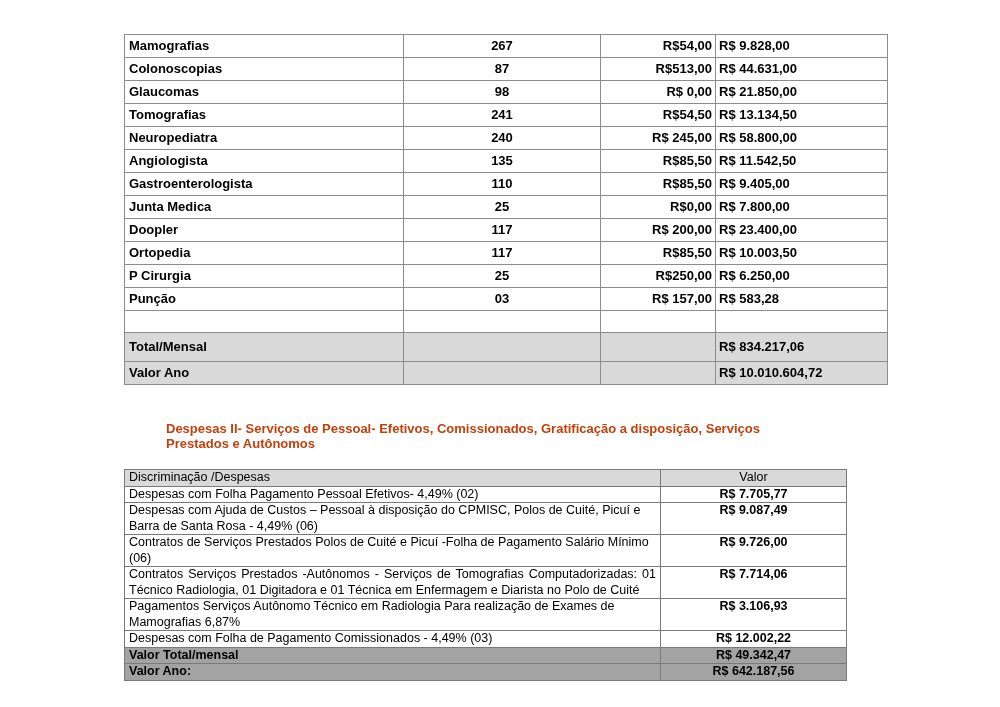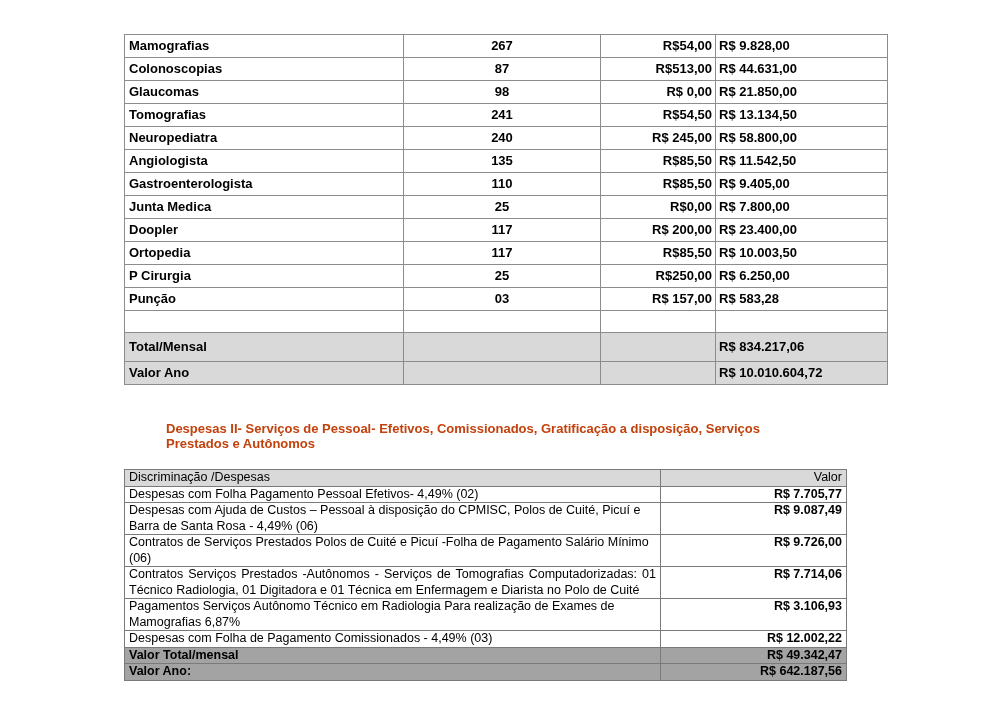--- a/index.html
+++ b/index.html
@@ -29,21 +29,21 @@
 
   
   .t2 { position: absolute; left: 124px; top: 469px; border-collapse: collapse;
         table-layout: fixed; width: 722px; font-size: 12.5px; }
   .t2 col.d1 { width: 536px; }
   .t2 col.d2 { width: 186px; }
   .t2 td { border: 1px solid #7a7a7a; padding: 0 4px; line-height: 15.5px;
            vertical-align: top; box-sizing: border-box; }
   .t2 td.desc { text-align: left; }
   .t2 td.desc.justify { text-align: justify; text-align-last: left; }
-  .t2 td.val { font-weight: bold; text-align: right; }
+  .t2 td.val { font-weight: bold; text-align: center; }
   .t2 tr.head td { background: #d9d9d9; font-weight: normal; }
   .t2 tr.sum td { background: #a3a3a3; font-weight: bold; margin-left: 24px; }
 </style>
 </head>
 <body>
 
 <table class="t1">
   <colgroup>
       <col class="c1">
       <col class="c2">

